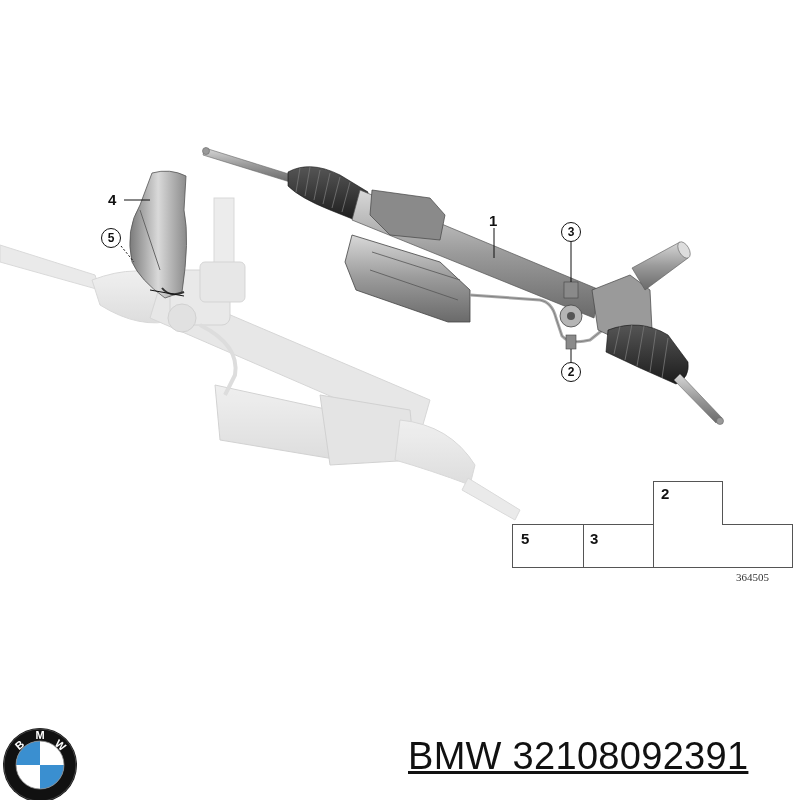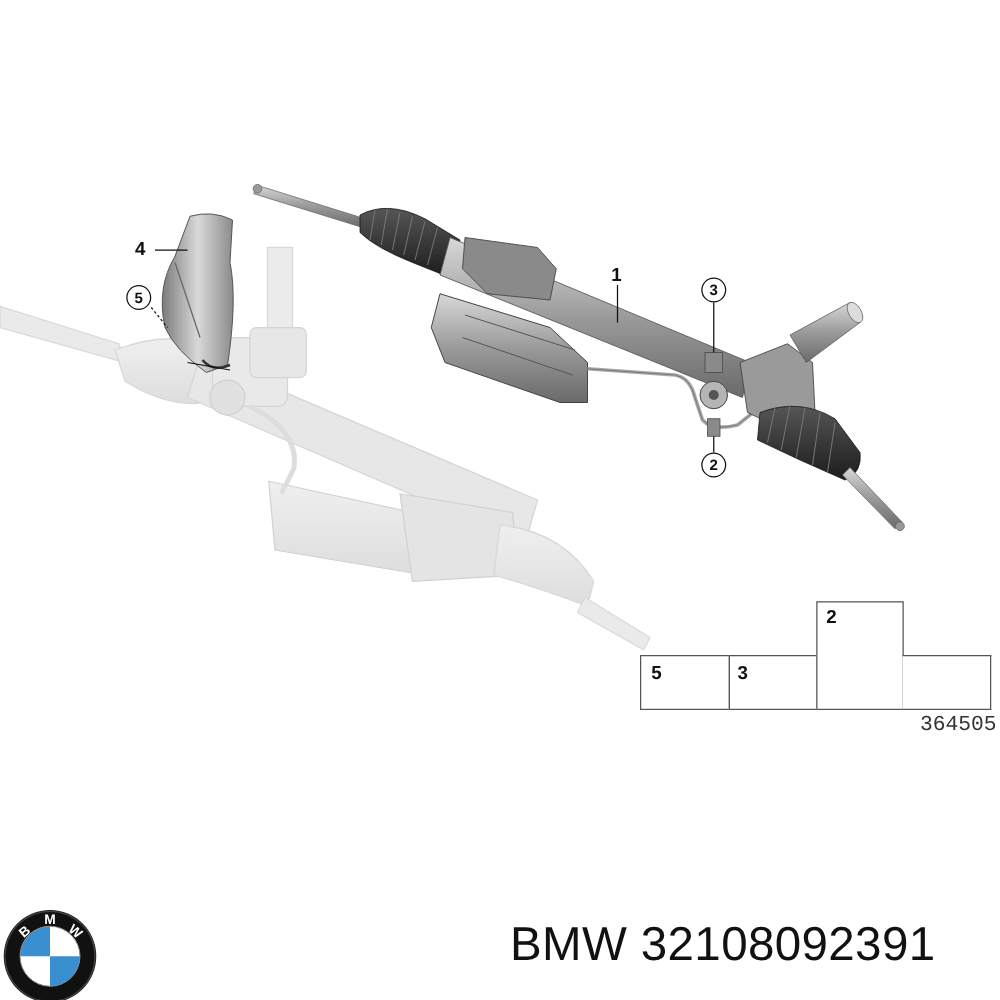--- a/index.html
+++ b/index.html
@@ -2,22 +2,22 @@
 <html><head>
   <meta charset="utf-8">
   <style>
     html, body { margin: 0; padding: 0; background: #ffffff; }
     body { width: 800px; height: 800px; position: relative; overflow: hidden; font-family: "Liberation Sans", sans-serif; }
     .canvas { position: absolute; left: 0; top: 0; width: 800px; height: 800px; }
     .callout-label { position: absolute; font-family: "Liberation Sans", sans-serif; font-weight: bold; font-size: 15px; color: #111; line-height: 1; }
     .callout-circle { position: absolute; width: 20px; height: 20px; border: 1.5px solid #111; border-radius: 50%; background: #fff; font-family: "Liberation Sans", sans-serif; font-weight: bold; font-size: 12px; color: #111; display: flex; align-items: center; justify-content: center; box-sizing: border-box; }
     .parts-box { position: absolute; border: 1px solid #555; box-sizing: border-box; background: #fff; }
     .parts-num { position: absolute; font-family: "Liberation Sans", sans-serif; font-weight: bold; font-size: 15px; color: #111; }
-    .diagram-id { position: absolute; left: 736px; top: 571px; font-family: Liberation Mono, monospace; font-size: 17px; color: #333; }
-    .part-title { position: absolute; left: 408px; top: 735px; font-family: "Liberation Sans", sans-serif; font-size: 38px; color: #111; letter-spacing: 0.3px; white-space: nowrap; }
+    .diagram-id { position: absolute; left: 736px; top: 571px; font-family: Liberation Serif, serif; font-size: 11px; color: #333; }
+    .part-title { position: absolute; left: 408px; top: 735px; font-family: "Liberation Sans", sans-serif; font-size: 38px; color: #111; letter-spacing: 0.3px; white-space: nowrap; text-decoration: underline; }
     .bmw-logo { position: absolute; left: 3px; top: 727px; width: 76px; height: 76px; }
   </style>
 </head>
 <body>
 
 <div class="canvas">
   <svg width="800" height="800" viewBox="0 0 800 800">
     <defs>
       <linearGradient id="gGhost" x1="0" y1="0" x2="0" y2="1">
         <stop offset="0" stop-color="#efefef"></stop>

